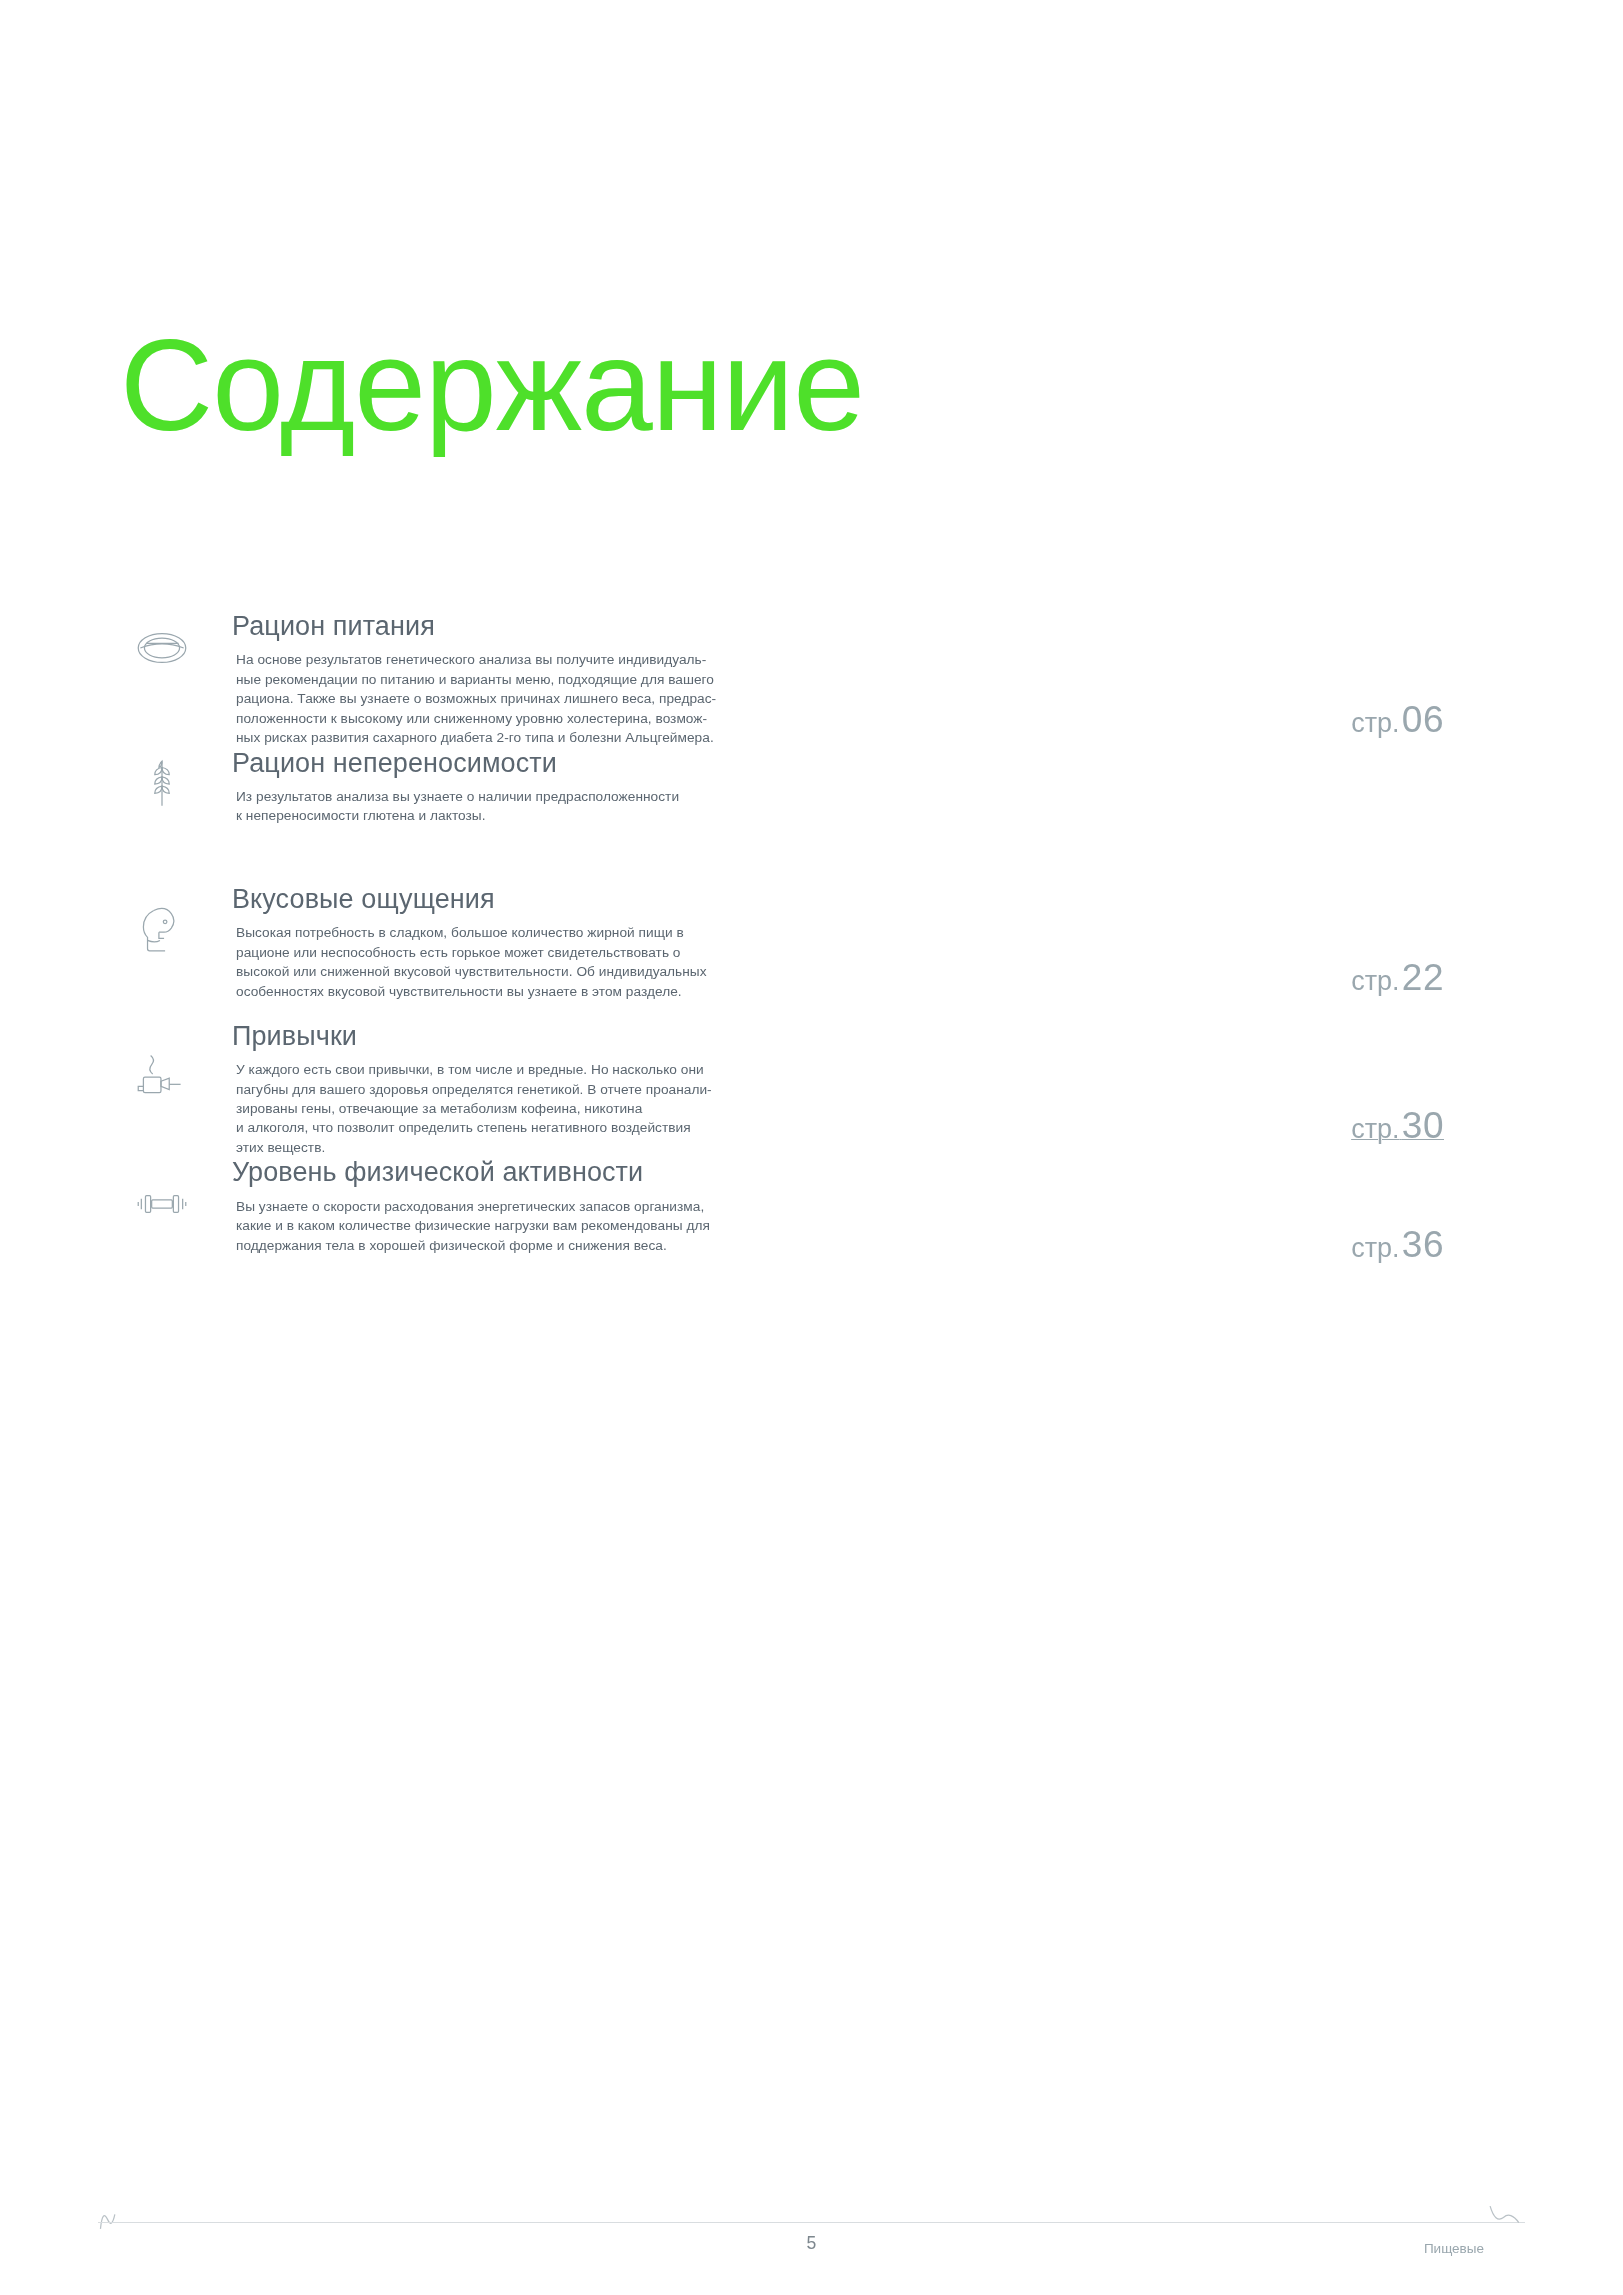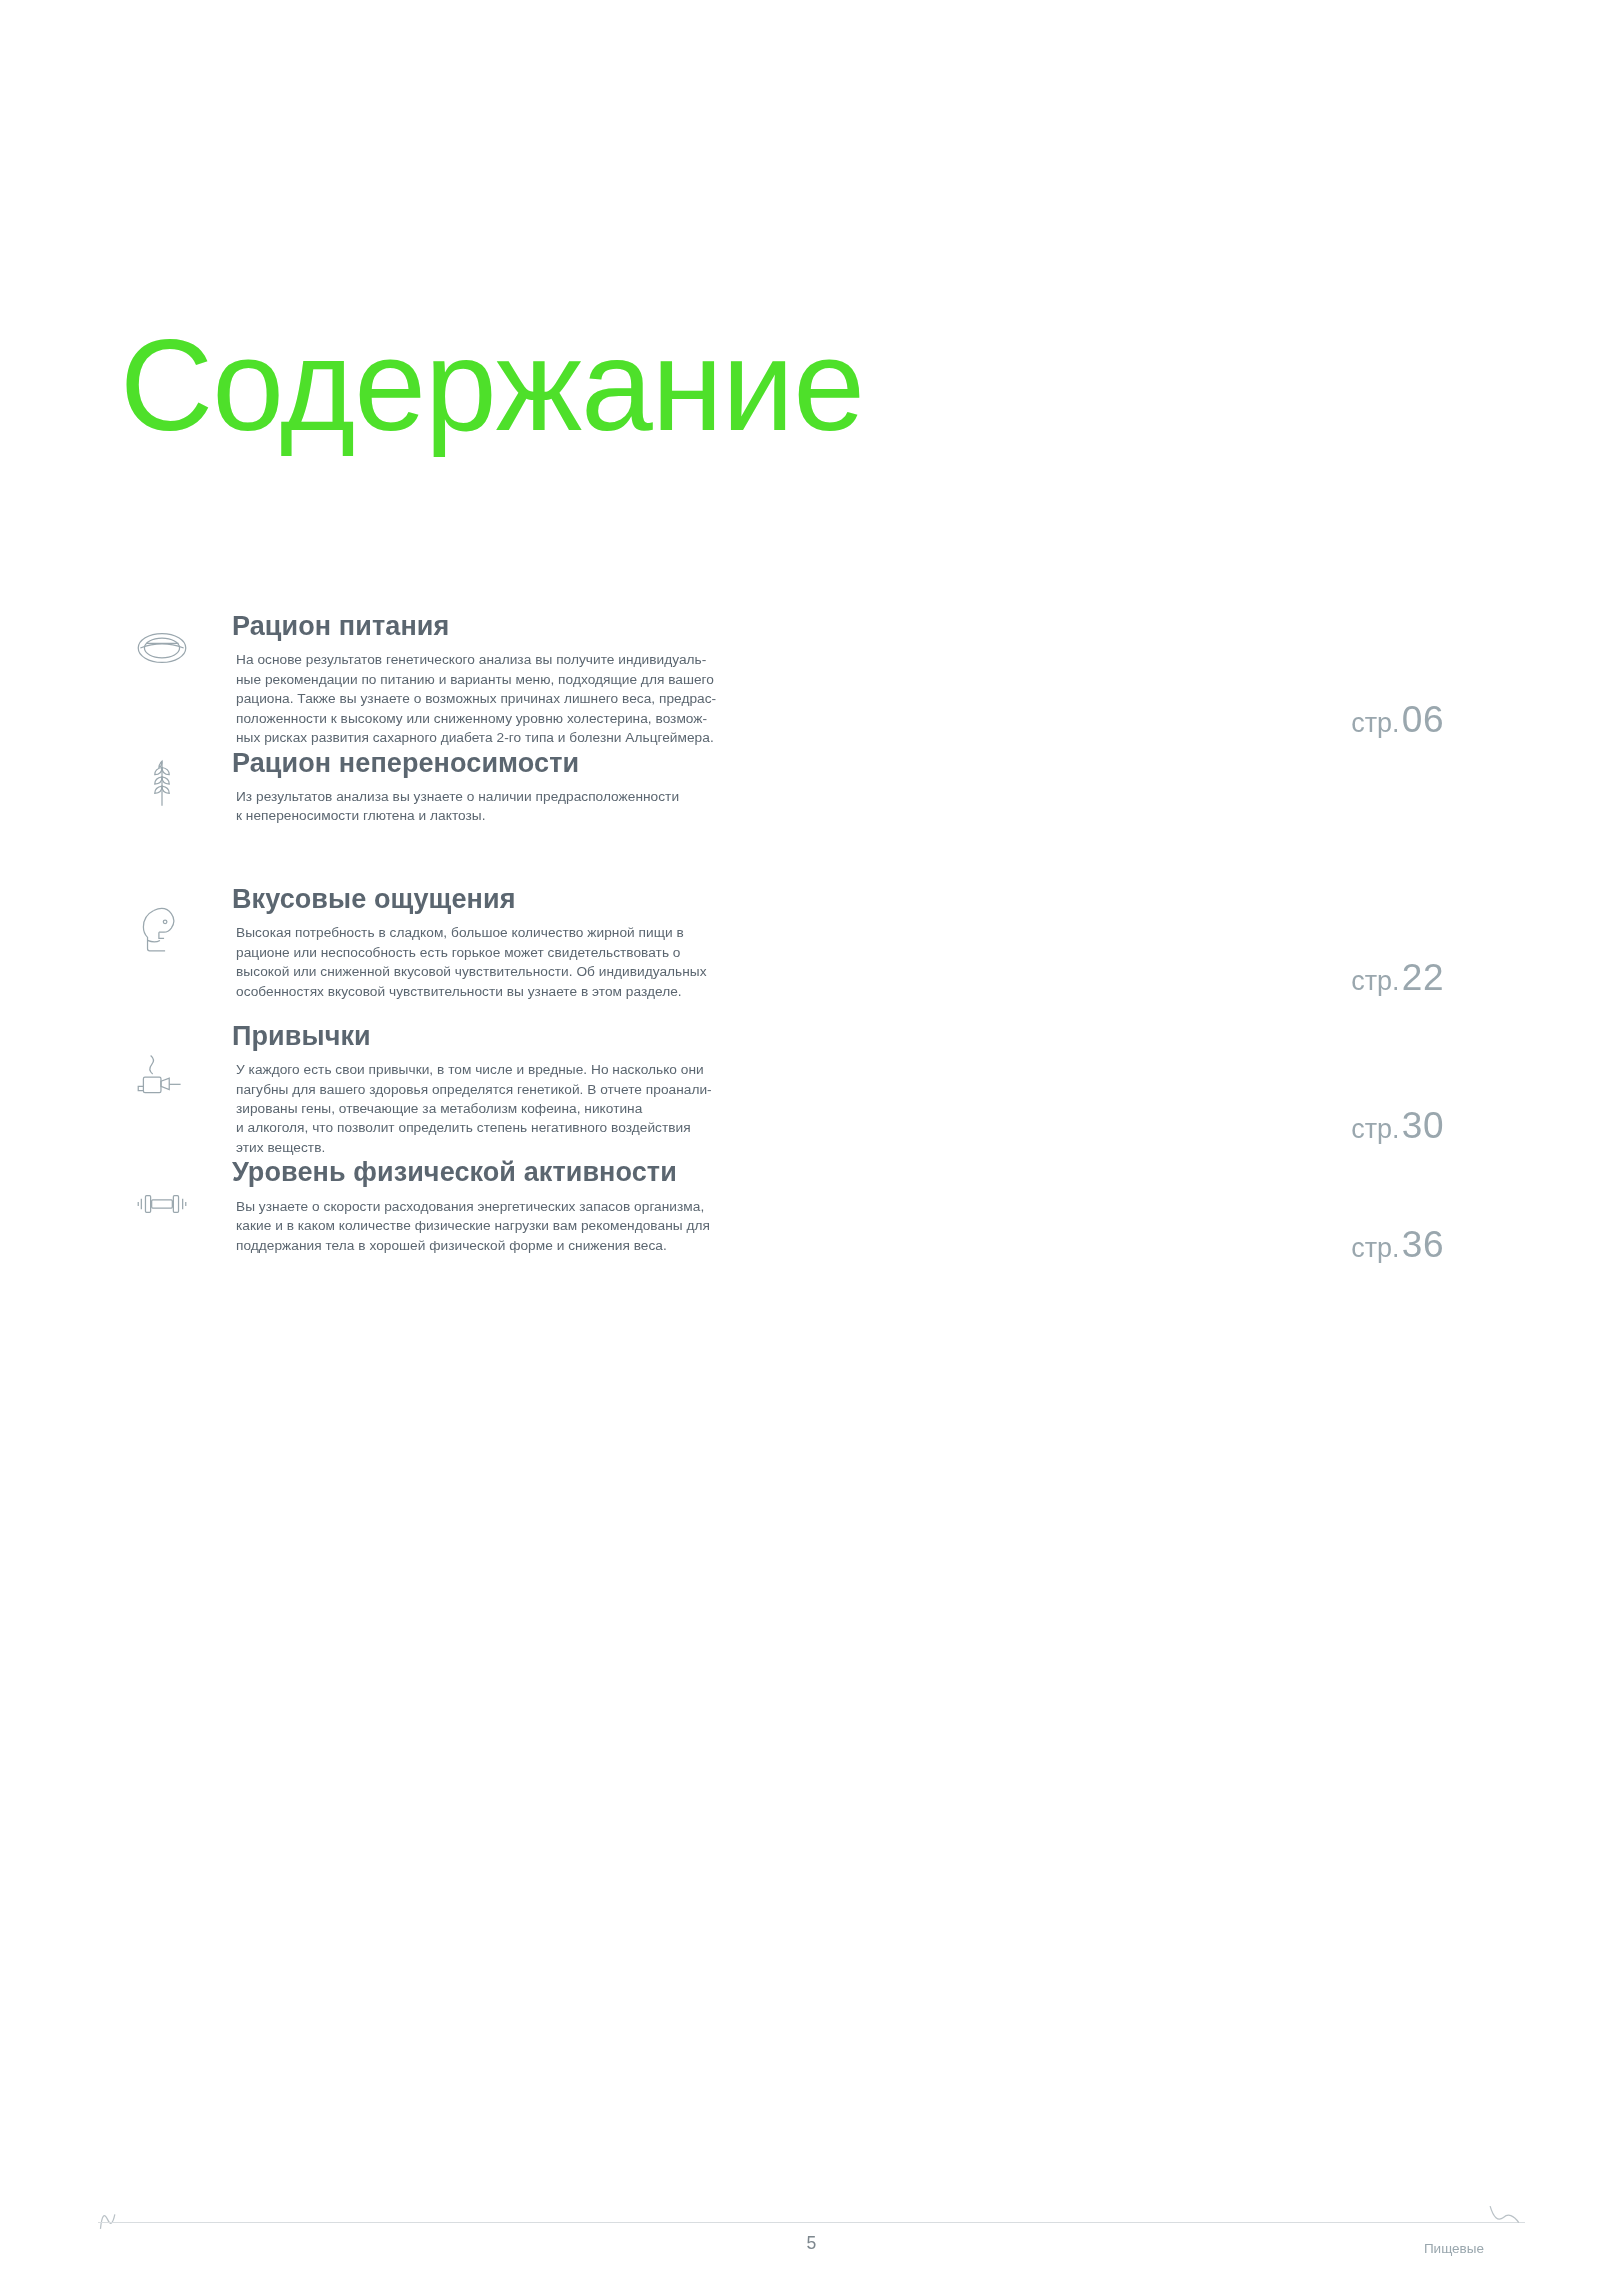--- a/index.html
+++ b/index.html
@@ -63,21 +63,21 @@
   .entry-icon svg { display: block; }
 
   .entry-body {
     position: absolute;
     left: 232px;
     width: 673px;
   }
 
   .entry-heading {
     font-size: 27px;
-    font-weight: 700;
+    font-weight: 400;
     color: #5b6670;
     margin: 0 0 8.3px 0;
     letter-spacing: 0.1px;
   }
 
   .entry-desc {
     font-size: 13.7px;
     line-height: 1.42;
     color: #5b6670;
     margin: 4px;
@@ -114,21 +114,21 @@
   .e1 .entry-icon { top: 2.1px; }
   .e1 .entry-body { top: 0; }
   .e1 .entry-page { top: 46px; }
 
   .e2 .entry-icon { top: 9.3px; }
   .e2 .entry-body { top: 0; }
   .e2 .entry-page { top: 73px; }
 
   .e3 .entry-icon { top: 19.7px; }
   .e3 .entry-body { top: 0; }
-  .e3 .entry-page { top: 84px; }
+  .e3 .entry-page { top: 84px; text-decoration: underline; }
 
   .e4 .entry-icon { top: 13.5px; }
   .e4 .entry-body { top: 0; }
   .e4 .entry-page { top: 67px; }
 
   
   .footer {
     position: absolute;
     left: 0;
     right: 0;

